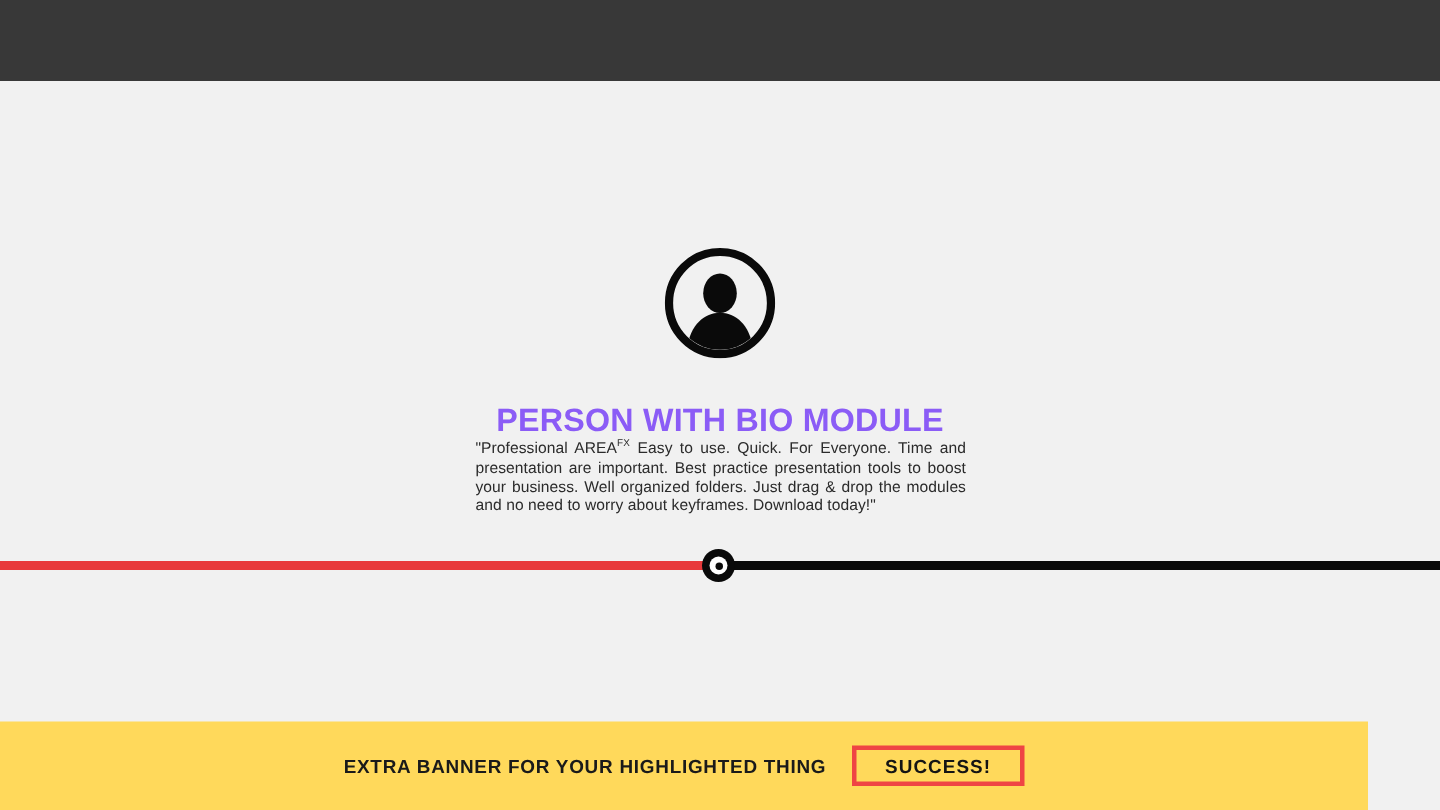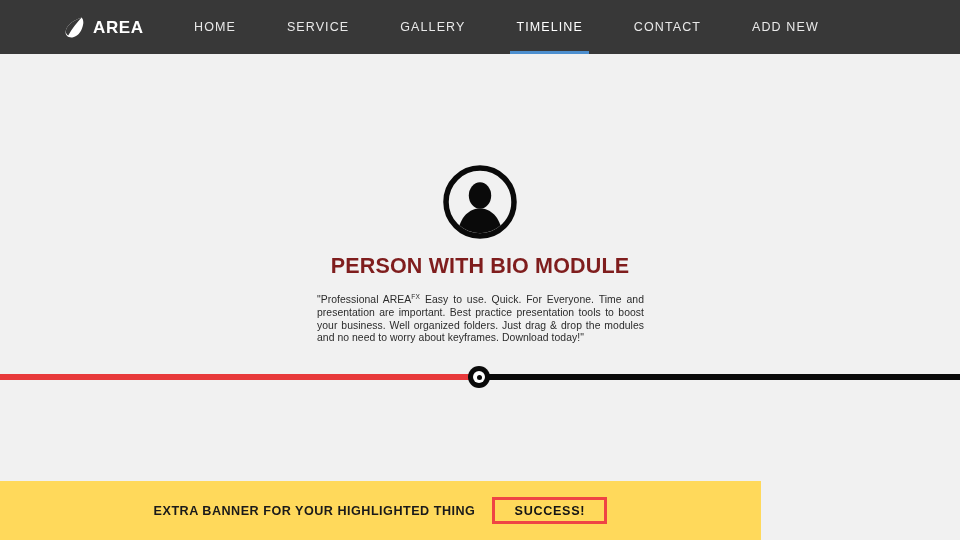--- a/index.html
+++ b/index.html
@@ -103,27 +103,27 @@
     top: 111px;
     transform: translateX(-50%);
     width: 74px;
     height: 74px;
   }
 
   .avatar svg { display: block; width: 74px; height: 74px; }
 
   .hero-title {
     position: absolute;
-    top: 200px;
+    top: 214px;
     left: 0;
     width: 960px;
     text-align: center;
     font-size: 21.5px;
     font-weight: bold;
-    color: #7f1d1d;
+    color: #8b5cf6;
     letter-spacing: 0.15px;
   }
 
   .hero-copy {
     position: absolute;
     top: 240px;
     left: 317px;
     width: 327px;
     text-align: justify;
     font-size: 10.4px;
@@ -197,21 +197,21 @@
     height: 5px;
     border-radius: 50%;
     background: #0a0a0a;
   }
 
   
   .banner {
     position: absolute;
     left: 0;
     top: 481px;
-    width: 761px;
+    width: 912px;
     height: 59px;
     background: #ffd95b;
     display: flex;
     align-items: center;
     justify-content: center;
   }
 
   .banner-text {
     font-size: 12.6px;
     font-weight: bold;
@@ -235,38 +235,21 @@
     align-items: center;
     justify-content: center;
     cursor: pointer;
   }
 </style>
 </head>
 <body>
 
 <div class="header">
 
-  <div class="brand">
-    <span class="brand-logo">
-      <svg viewBox="0 0 19 21" xmlns="http://www.w3.org/2000/svg" aria-hidden="true">
-        <path d="M16.6 0.6 C9.4 3.2 2.6 7.4 0.9 13.2 C-0.6 18.2 3.4 21.4 8.2 20.2 C13.6 18.9 17.2 13.4 18.2 7.0 C18.6 4.4 18.0 2.0 16.6 0.6 Z" fill="#ffffff"></path>
-        <path d="M16.6 0.6 C12.4 5.0 7.2 11.6 3.2 18.6 C1.3 17.0 0.3 15.1 0.9 13.2 C2.6 7.4 9.4 3.2 16.6 0.6 Z" fill="#383838"></path>
-      </svg>
-    </span>
-    <span class="brand-name">AREA</span>
-  </div>
-
-  <nav class="nav">
-    <div class="nav-item">HOME</div>
-    <div class="nav-item">SERVICE</div>
-    <div class="nav-item">GALLERY</div>
-    <div class="nav-item active">TIMELINE</div>
-    <div class="nav-item">CONTACT</div>
-    <div class="nav-item">ADD NEW</div>
-  </nav>
+
 
 </div>
 
 <div class="hero">
 
   <div class="avatar">
     <svg viewBox="0 0 74 74" xmlns="http://www.w3.org/2000/svg" aria-hidden="true">
       <circle cx="37" cy="37" r="34" fill="none" stroke="#0a0a0a" stroke-width="5.5"></circle>
       <clipPath id="avatarClip">
           <circle cx="37" cy="37" r="31.2"></circle>

